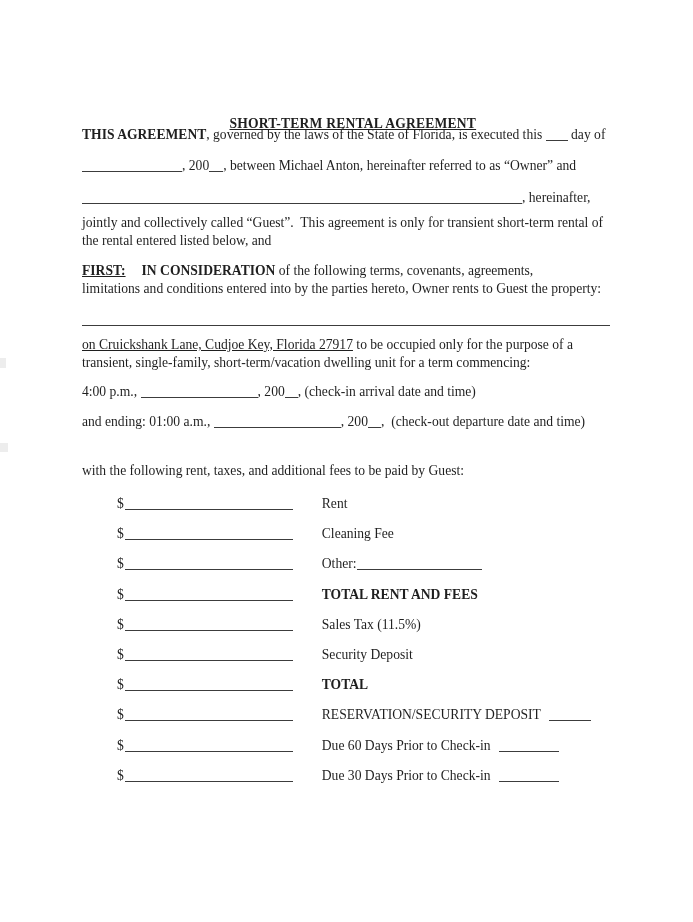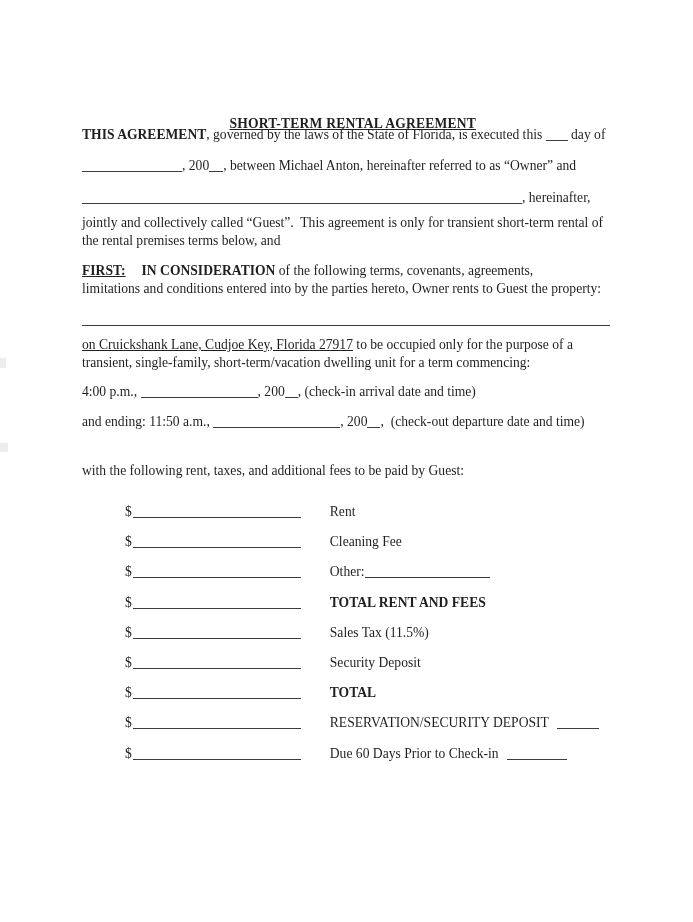--- a/index.html
+++ b/index.html
@@ -30,21 +30,21 @@
   .seg-b { font-weight: bold; margin-top: 20px; }
   .seg-u { text-decoration: underline; }
   .seg-bu { font-weight: bold; text-decoration: underline; }
   .seg-blank {
     display: inline-block;
     border-bottom: 1px solid #3c3c3c;
     height: 13px;
     vertical-align: -2px;
   }
   .seg-tab { display: inline-block; height: 1px; }
-  .fee-table { position: absolute; left: 85px; right: 83px; margin-top: 8px; }
+  .fee-table { position: absolute; left: 77px; right: 83px; }
   .fee-row {
     height: 30.2px;
     line-height: 19px;
     padding-left: 40px;
     white-space: pre;
   }
   .dollar { }
   .amount-line {
     display: inline-block;
     width: 168px;
@@ -69,38 +69,39 @@
 <div class="page">
 
   <div class="line title" style="top:95px">
     <span class="title-text">SHORT-TERM RENTAL AGREEMENT</span>
   </div>
 
   <div class="line" style="top:125px"><span class="seg-b">THIS AGREEMENT</span><span class="seg-t">, governed by the laws of the State of Florida, is executed this </span><span class="seg-blank" style="width: 22px;"></span><span class="seg-t"> day of</span></div>
   <div class="line" style="top:156px"><span class="seg-blank" style="width: 100px;"></span><span class="seg-t">, 200</span><span class="seg-blank" style="width: 14px;"></span><span class="seg-t">, between Michael Anton, hereinafter referred to as “Owner” and</span></div>
   <div class="line" style="top:188px"><span class="seg-blank" style="width: 440px;"></span><span class="seg-t">, hereinafter,</span></div>
   <div class="line" style="top:213px"><span class="seg-t">jointly and collectively called “Guest”.  This agreement is only for transient short-term rental of</span></div>
-  <div class="line" style="top:231px"><span class="seg-t">the rental premises terms below, and</span></div>
+  <div class="line" style="top:231px"><span class="seg-t">the rental entered listed below, and</span></div>
   <div class="line" style="top:261px"><span class="seg-bu">FIRST:</span><span class="seg-tab" style="width: 16px;"></span><span class="seg-b">IN CONSIDERATION</span><span class="seg-t"> of the following terms, covenants, agreements,</span></div>
   <div class="line" style="top:279px"><span class="seg-t">limitations and conditions entered into by the parties hereto, Owner rents to Guest the property:</span></div>
   <div class="line" style="top:310px"><span class="seg-blank" style="width: 528px;"></span></div>
   <div class="line" style="top:335px"><span class="seg-u">on Cruickshank Lane, Cudjoe Key, Florida 27917</span><span class="seg-t"> to be occupied only for the purpose of a</span></div>
   <div class="line" style="top:353px"><span class="seg-t">transient, single-family, short-term/vacation dwelling unit for a term commencing:</span></div>
   <div class="line" style="top:382px"><span class="seg-t">4:00 p.m., </span><span class="seg-blank" style="width: 117px;"></span><span class="seg-t">, 200</span><span class="seg-blank" style="width: 13px;"></span><span class="seg-t">, (check-in arrival date and time)</span></div>
-  <div class="line" style="top:412px"><span class="seg-t">and ending: 11:50 a.m., </span><span class="seg-blank" style="width: 127px;"></span><span class="seg-t">, 200</span><span class="seg-blank" style="width: 13px;"></span><span class="seg-t">,  (check-out departure date and time)</span></div>
+  <div class="line" style="top:412px"><span class="seg-t">and ending: 01:00 a.m., </span><span class="seg-blank" style="width: 127px;"></span><span class="seg-t">, 200</span><span class="seg-blank" style="width: 13px;"></span><span class="seg-t">,  (check-out departure date and time)</span></div>
   <div class="line" style="top:461px"><span class="seg-t">with the following rent, taxes, and additional fees to be paid by Guest:</span></div>
 
   <div class="fee-table" style="top:494px">
       <div class="fee-row"><span class="dollar">$</span><span class="amount-line"></span><span class="fee-label">Rent</span></div>
       <div class="fee-row"><span class="dollar">$</span><span class="amount-line"></span><span class="fee-label">Cleaning Fee</span></div>
       <div class="fee-row"><span class="dollar">$</span><span class="amount-line"></span><span class="fee-label">Other:</span><span class="trail" style="width: 125px; margin-left: 0px;"></span></div>
       <div class="fee-row"><span class="dollar">$</span><span class="amount-line"></span><span class="fee-label bold">TOTAL RENT AND FEES</span></div>
       <div class="fee-row"><span class="dollar">$</span><span class="amount-line"></span><span class="fee-label">Sales Tax (11.5%)</span></div>
       <div class="fee-row"><span class="dollar">$</span><span class="amount-line"></span><span class="fee-label">Security Deposit</span></div>
       <div class="fee-row"><span class="dollar">$</span><span class="amount-line"></span><span class="fee-label bold">TOTAL</span></div>
       <div class="fee-row"><span class="dollar">$</span><span class="amount-line"></span><span class="fee-label">RESERVATION/SECURITY DEPOSIT</span><span class="trail" style="width: 42px; margin-left: 8px;"></span></div>
       <div class="fee-row"><span class="dollar">$</span><span class="amount-line"></span><span class="fee-label">Due 60 Days Prior to Check-in</span><span class="trail" style="width: 60px; margin-left: 8px;"></span></div>
+      <div class="fee-row"><span class="dollar">$</span><span class="amount-line"></span><span class="fee-label">Due 30 Days Prior to Check-in</span><span class="trail" style="width: 60px; margin-left: 8px;"></span></div>
     </div>
 
   <div class="scan-artifact" style="left:0;top:358px;width:6px;height:10px"></div>
   <div class="scan-artifact" style="left:0;top:443px;width:8px;height:9px"></div>
 
 </div>
 
 </body></html>

